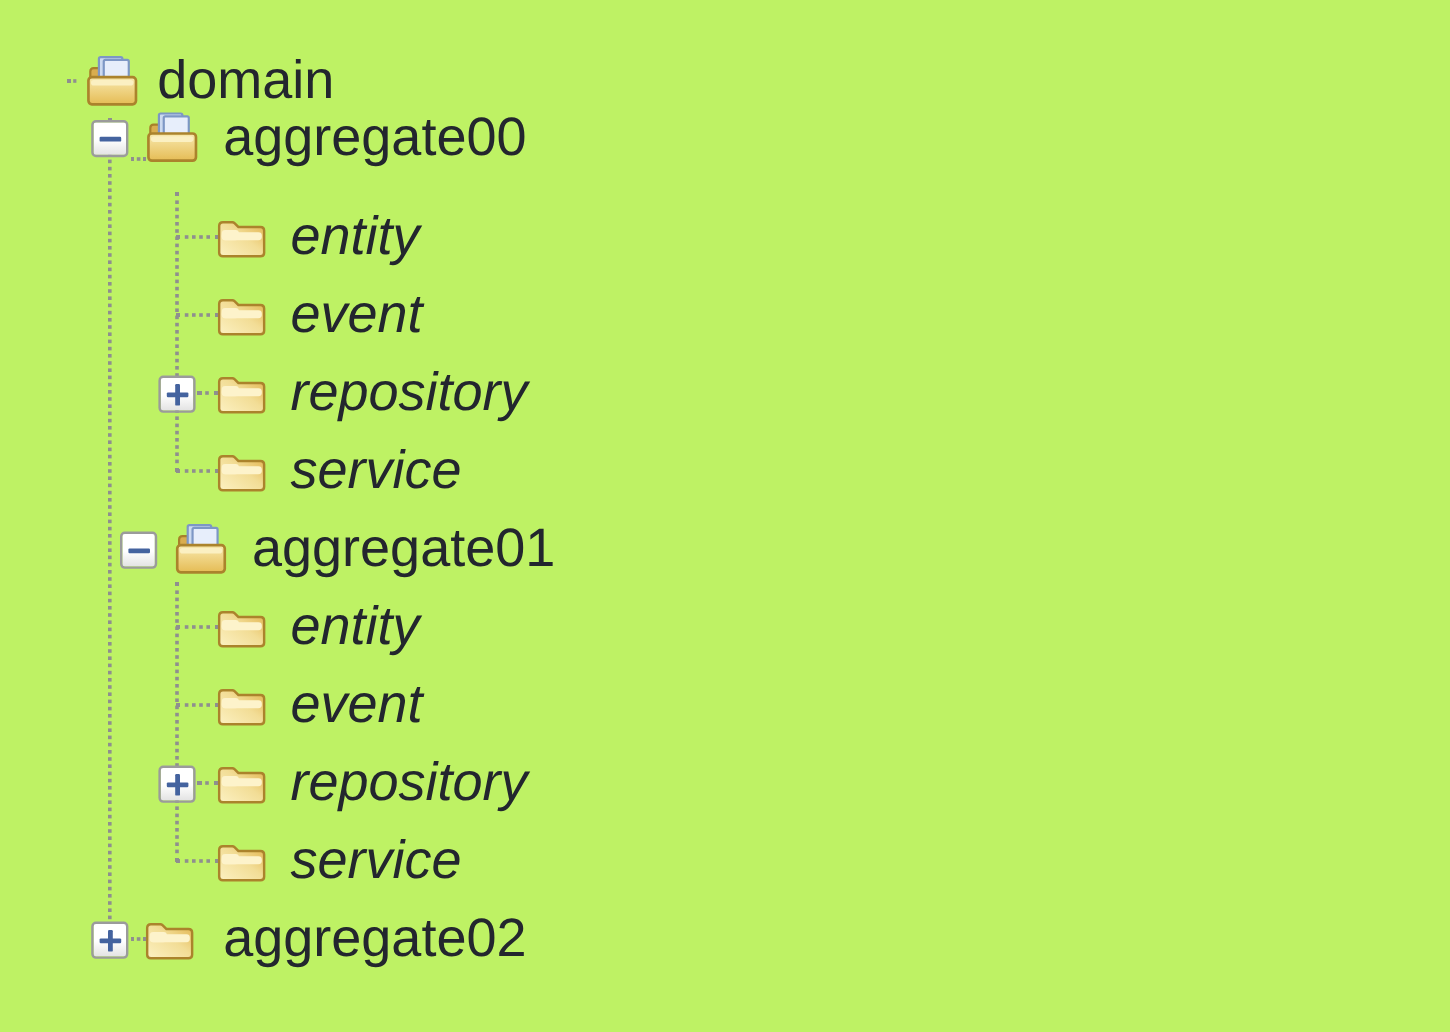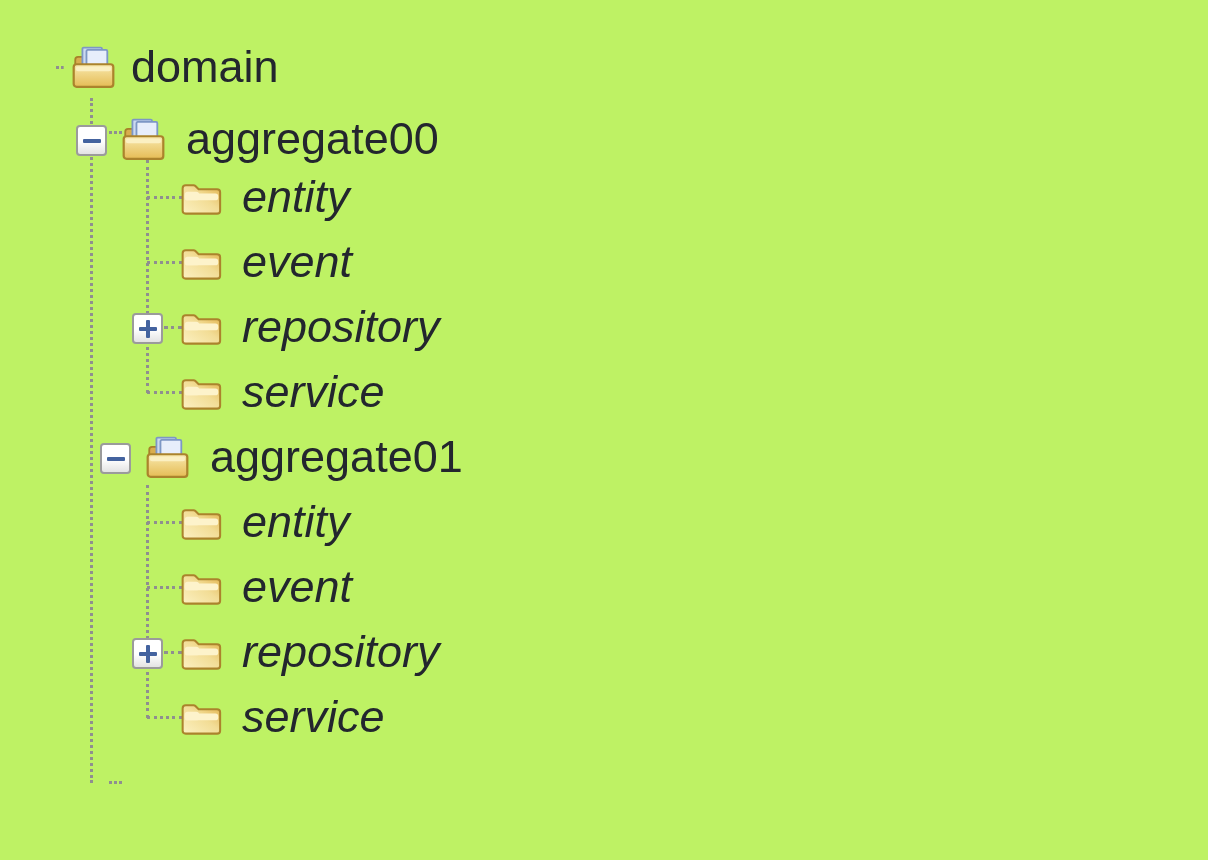--- a/index.html
+++ b/index.html
@@ -159,21 +159,21 @@
 
   <div class="row" style="top:36px;">
     <span class="icon open il0">
       <svg width="47" height="43">
           <use href="#icoOpen"></use>
         </svg>
     </span>
     <span class="label l0">domain</span>
   </div>
 
-  <div class="row" style="top:108px;">
+  <div class="row" style="top:83px;">
     <div class="toggle tl1">
       <span class="sign minus"></span>
     </div>
     <span class="icon open il1">
       <svg width="47" height="43">
           <use href="#icoOpen"></use>
         </svg>
     </span>
     <span class="label l1">aggregate00</span>
   </div>
@@ -261,14 +261,25 @@
 
   <div class="row" style="top:686px;">
     <span class="icon closed il2">
       <svg width="43" height="37">
           <use href="#icoClosed"></use>
         </svg>
     </span>
     <span class="label l2">service</span>
   </div>
 
+  <div class="row" style="top:751px;">
+    <div class="toggle tl1">
+      <span class="sign plus"></span>
+    </div>
+    <span class="icon closed il1">
+      <svg width="43" height="37">
+          <use href="#icoClosed"></use>
+        </svg>
+    </span>
+    <span class="label l1">aggregate02</span>
+  </div>
 
 </div>
 
 </body></html>

